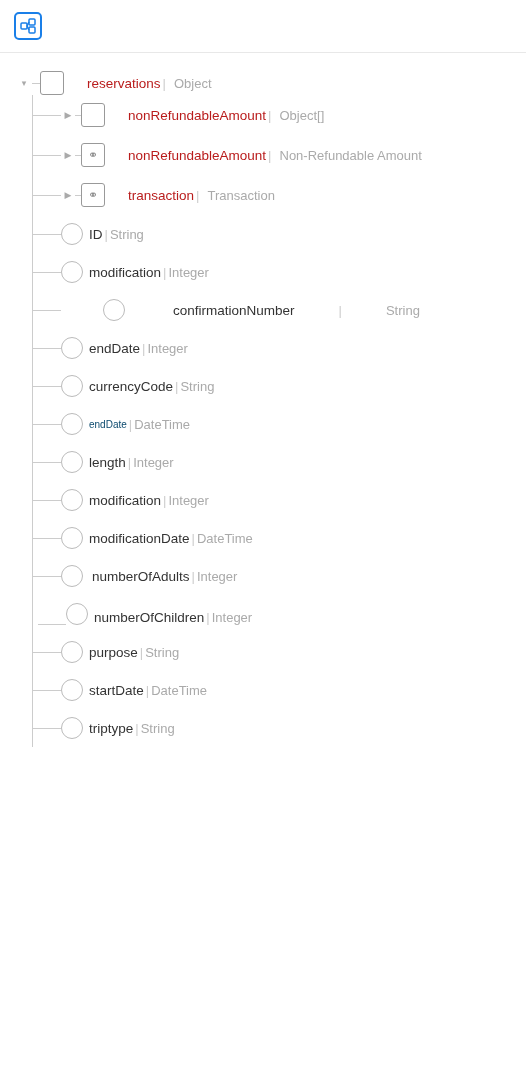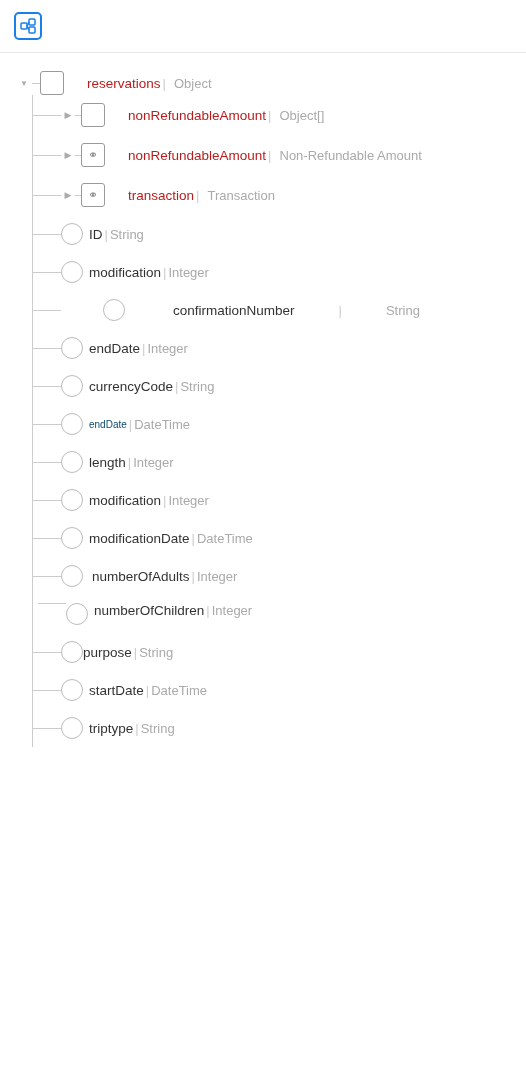--- a/index.html
+++ b/index.html
@@ -227,31 +227,31 @@
     <span style="color:#ccc; margin:0 2px; font-size:13px;">|</span>
     <span style="font-size:13px; color:#aaa; font-weight:400;">DateTime</span>
   </div>
               <div style="display: flex; align-items: center; padding: 8px 0px;">
     <div style="width:28px; height:1px; background:#ccc;"></div>
     <div style="width:22px; height:22px; border:1.5px solid #bbb; border-radius:50%; background:#fff; flex-shrink:0;"></div>
     <span style="font-size:13.5px; font-weight:500; color:#333; margin-left:9px;">numberOfAdults</span>
     <span style="color:#ccc; margin:0 2px; font-size:13px;">|</span>
     <span style="font-size:13px; color:#aaa; font-weight:400;">Integer</span>
   </div>
-              <div style="display: flex; align-items: flex-start; padding: 8px 5px;">
+              <div style="display: flex; align-items: flex-end; padding: 8px 5px;">
     <div style="width:28px; height:1px; background:#ccc;"></div>
     <div style="width:22px; height:22px; border:1.5px solid #bbb; border-radius:50%; background:#fff; flex-shrink:0;"></div>
     <span style="font-size:13.5px; font-weight:500; color:#333; margin-left:6px;">numberOfChildren</span>
     <span style="color:#ccc; margin:0 2px; font-size:13px;">|</span>
     <span style="font-size:13px; color:#aaa; font-weight:400;">Integer</span>
   </div>
               <div style="display: flex; align-items: center; padding: 8px 0px;">
     <div style="width:28px; height:1px; background:#ccc;"></div>
     <div style="width:22px; height:22px; border:1.5px solid #bbb; border-radius:50%; background:#fff; flex-shrink:0;"></div>
-    <span style="font-size:13.5px; font-weight:500; color:#333; margin-left:0;">purpose</span>
+    <span style="font-size:13.5px; font-weight:500; color:#333; margin-left:6px;">purpose</span>
     <span style="color:#ccc; margin:0 2px; font-size:13px;">|</span>
     <span style="font-size:13px; color:#aaa; font-weight:400;">String</span>
   </div>
               <div style="display: flex; align-items: center; padding: 8px 0px;">
     <div style="width:28px; height:1px; background:#ccc;"></div>
     <div style="width:22px; height:22px; border:1.5px solid #bbb; border-radius:50%; background:#fff; flex-shrink:0;"></div>
     <span style="font-size:13.5px; font-weight:500; color:#333; margin-left:6px;">startDate</span>
     <span style="color:#ccc; margin:0 2px; font-size:13px;">|</span>
     <span style="font-size:13px; color:#aaa; font-weight:400;">DateTime</span>
   </div>

